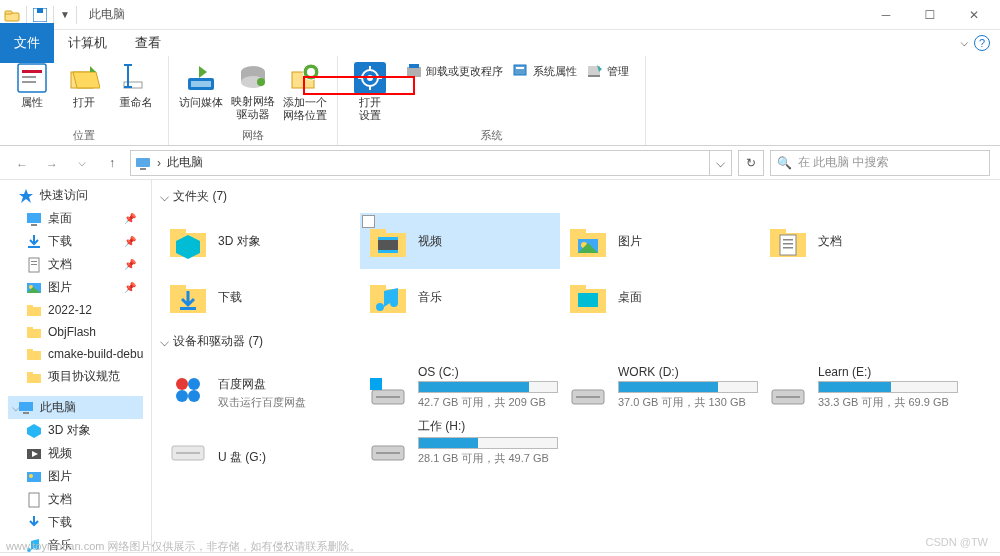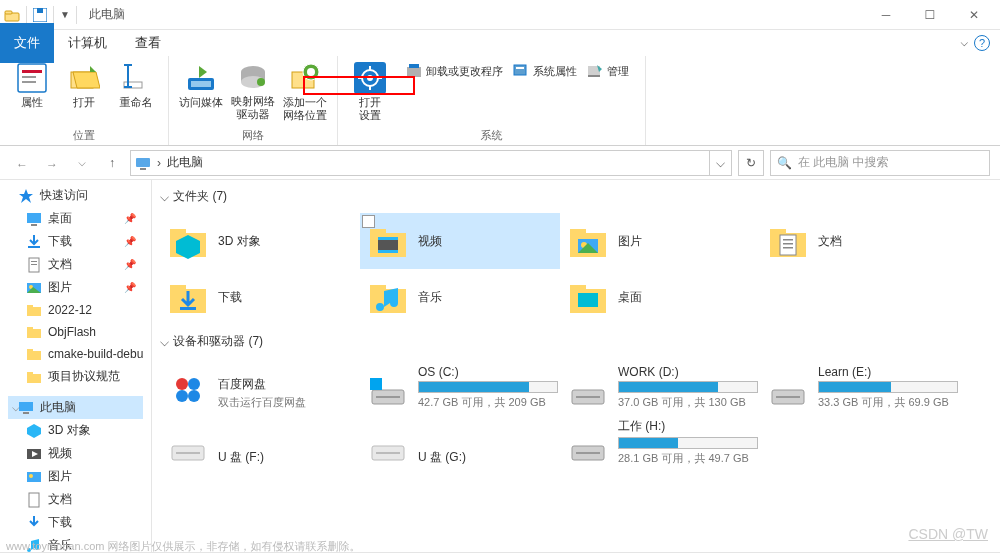--- a/index.html
+++ b/index.html
@@ -58,21 +58,21 @@
 
 .drive-tile { width: 200px; height: 56px; display: flex; align-items: flex-end; padding: 4px 8px; gap: 10px; }
 .drive-tile .tile-icon { width: 40px; height: 40px; flex-shrink: 0; display: flex; align-items: center; justify-content: center; }
 .drive-tile .drive-info { display: flex; flex-direction: column; gap: 2px; flex: 1; }
 .drive-bar { width: 140px; height: 12px; border: 1px solid #bbb; background: #f5f5f5; }
 .drive-bar-fill { height: 100%; background: #26a0da; }
 .drive-sub { font-size: 11px; color: #777; }
 
 .status-bar { height: 24px; border-top: 1px solid #e5e5e5; display: flex; align-items: center; padding: 0 10px; font-size: 12px; color: #555; }
 .watermark { position: absolute; bottom: 2px; left: 6px; font-size: 11px; color: #bbb; }
-.watermark-right { position: absolute; bottom: 14px; right: 12px; font-size: 14px; color: #ccc; text-decoration: underline; }
+.watermark-right { position: absolute; bottom: 8px; right: 12px; font-size: 11px; color: #ccc; }
 
 svg { display: block; }
 </style>
 </head>
 <body>
 
 <div class="title-bar">
   <span>
       <svg width="16" height="16">
         <rect x="1" y="6" width="14" height="8" rx="1" fill="#ffe08a" stroke="#d4a016"></rect>
@@ -532,31 +532,20 @@
         </div>
       </div>
       <div class="drive-tile">
         <div class="tile-icon">
             <svg width="40" height="40" viewBox="0 0 40 40">
               <rect x="4" y="20" width="32" height="14" rx="2" fill="#e8e8e8" stroke="#bbb"></rect>
               <rect x="8" y="26" width="24" height="2" fill="#bbb"></rect>
             </svg>
           </div>
         <div class="drive-info">
-            <span>U 盘 (F:)</span>
-          </div>
-      </div>
-      <div class="drive-tile">
-        <div class="tile-icon">
-            <svg width="40" height="40" viewBox="0 0 40 40">
-              <rect x="4" y="20" width="32" height="14" rx="2" fill="#e8e8e8" stroke="#bbb"></rect>
-              <rect x="8" y="26" width="24" height="2" fill="#bbb"></rect>
-            </svg>
-          </div>
-        <div class="drive-info">
             <span>U 盘 (G:)</span>
           </div>
       </div>
       <div class="drive-tile">
         <div class="tile-icon">
             <svg width="40" height="40" viewBox="0 0 40 40">
               <rect x="4" y="20" width="32" height="14" rx="2" fill="#d0d0d0" stroke="#999"></rect>
               <rect x="8" y="26" width="24" height="2" fill="#999"></rect>
             </svg>
           </div>

